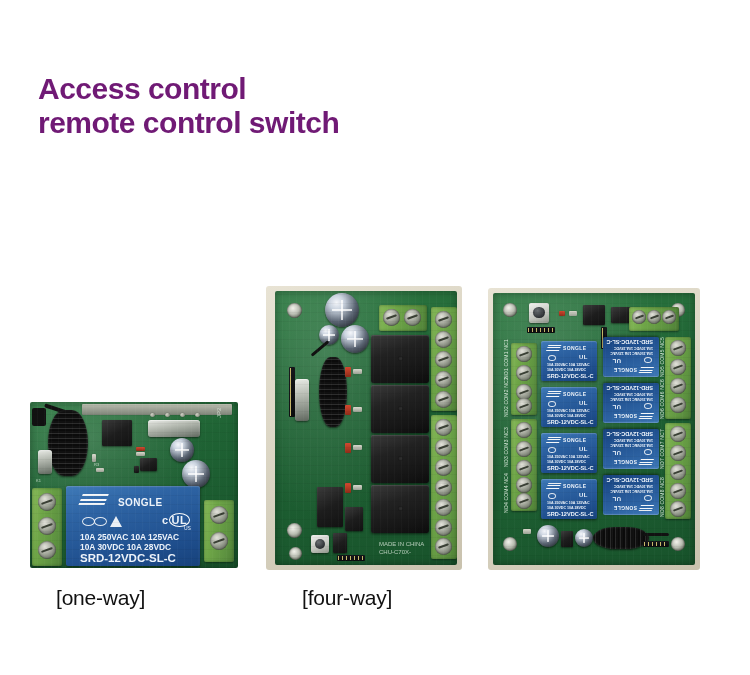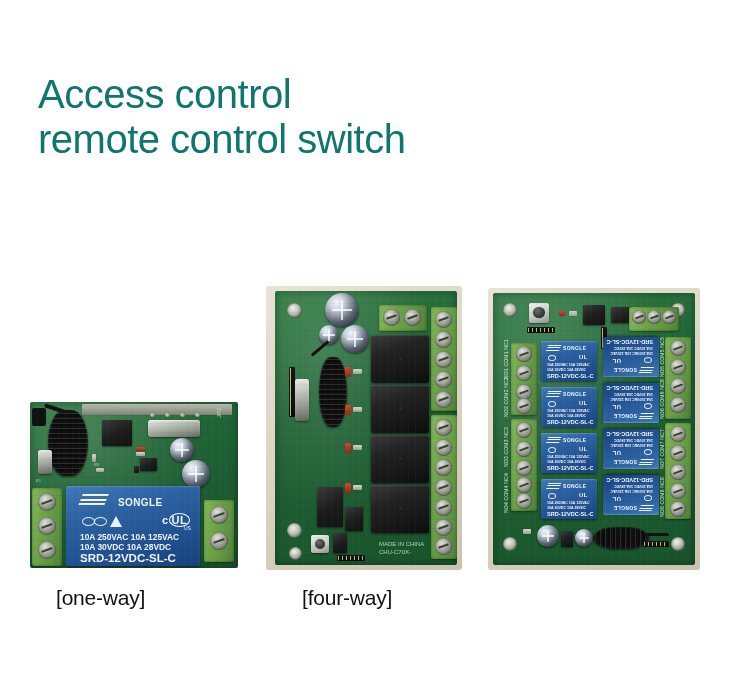--- a/index.html
+++ b/index.html
@@ -8,24 +8,24 @@
     width: 750px; height: 675px;
     background: #ffffff;
     font-family: "Liberation Sans", sans-serif;
     overflow: hidden;
   }
   .page { position: relative; width: 750px; height: 675px; background: #fff; }
 
   .title {
     position: absolute;
     left: 38px; top: 72px;
-    font-size: 40px;
-    font-weight: normal;
+    font-size: 30px;
+    font-weight: bold;
     line-height: 1.12;
-    color: #0f766e;
+    color: #701a75;
     letter-spacing: -0.5px;
     white-space: pre;
   }
 
   .caption {
     position: absolute;
     font-size: 21px;
     color: #111;
     letter-spacing: -0.2px;
     white-space: nowrap;

